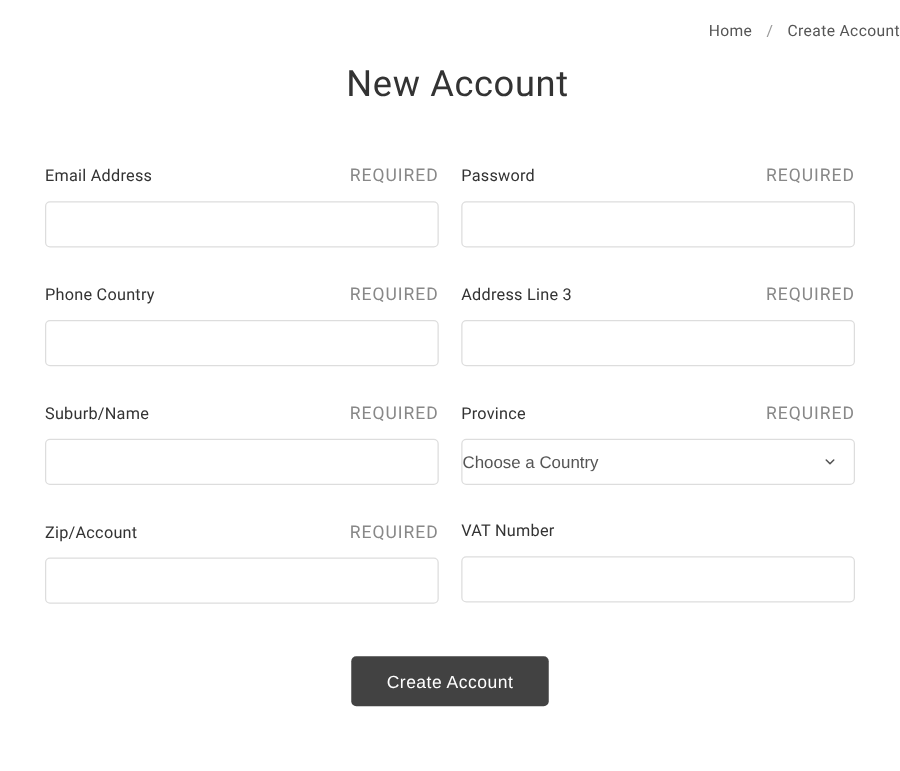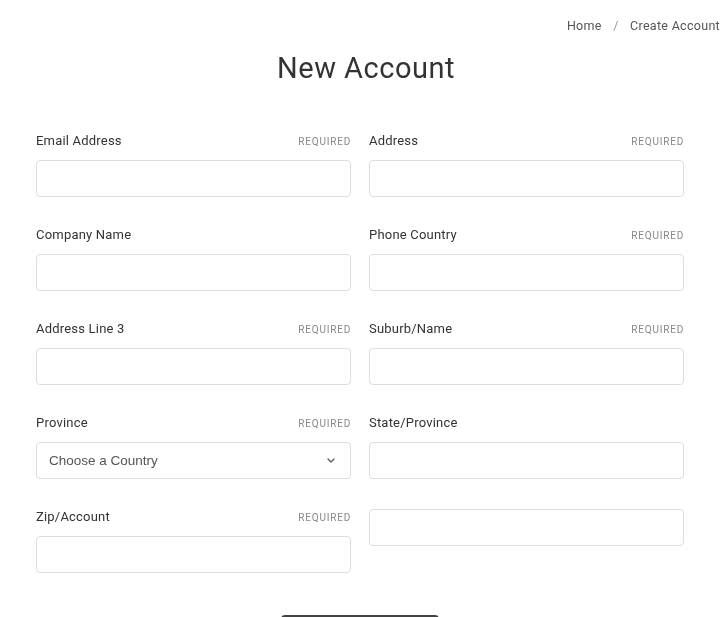--- a/index.html
+++ b/index.html
@@ -55,21 +55,21 @@
       justify-content: space-between;
       align-items: baseline;
       margin-bottom: 12px;
     }
     .field-label {
       font-size: 13px;
       color: #333;
       letter-spacing: 0.2px;
     }
     .required-tag {
-      font-size: 10px;
+      font-size: 14px;
       letter-spacing: 0.8px;
       color: #888;
       text-transform: uppercase;
       padding-left: 24px;
     }
     .field-input {
       height: 37px;
       border: 1px solid #ddd;
       border-radius: 4px;
       padding: 0 12px;
@@ -79,21 +79,21 @@
       outline: none;
     }
     .select-wrap {
       position: relative;
     }
     .field-select {
       width: 100%;
       height: 37px;
       border: 1px solid #ddd;
       border-radius: 4px;
-      padding: 0 12px;
+      padding: 0 0;
       font-size: 13.5px;
       color: #555;
       background: #fff;
       appearance: none;
       -webkit-appearance: none;
       outline: none;
       cursor: pointer;
     }
     .chevron {
       position: absolute;
@@ -139,32 +139,26 @@
     <div class="field">
       <div class="label-row">
         <span class="field-label">Email Address</span>
         <span class="required-tag">REQUIRED</span>
       </div>
       <input type="text" class="field-input" style="">
     </div>
 
     <div class="field">
       <div class="label-row">
-        <span class="field-label">Address</span>
+        <span class="field-label">Password</span>
         <span class="required-tag">REQUIRED</span>
       </div>
       <input type="password" class="field-input" style="">
     </div>
 
-    <div class="field">
-      <div class="label-row">
-        <span class="field-label">Company Name</span>
-      </div>
-      <input type="text" class="field-input" style="">
-    </div>
 
     <div class="field">
       <div class="label-row">
         <span class="field-label">Phone Country</span>
         <span class="required-tag">REQUIRED</span>
       </div>
       <input type="text" class="field-input" style="">
     </div>
 
     <div class="field">
@@ -193,36 +187,33 @@
           <option>Choose a Country</option>
         </select>
         <span class="chevron">
           <svg viewBox="0 0 24 24" fill="none" stroke-width="2.5" stroke-linecap="round" stroke-linejoin="round">
               <polyline points="6 9 12 15 18 9"></polyline>
             </svg>
         </span>
       </div>
     </div>
 
-    <div class="field">
-      <div class="label-row">
-        <span class="field-label">State/Province</span>
-      </div>
-      <input type="text" class="field-input" style="">
-    </div>
 
     <div class="field">
       <div class="label-row">
         <span class="field-label">Zip/Account</span>
         <span class="required-tag">REQUIRED</span>
       </div>
       <input type="text" class="field-input" style="">
     </div>
 
     <div class="field">
+      <div class="label-row">
+        <span class="field-label">VAT Number</span>
+      </div>
       <input type="text" class="field-input" style="">
     </div>
 
   </div>
 
   <div class="submit-row">
     <button class="submit-btn">Create Account</button>
   </div>
 </div>
 

